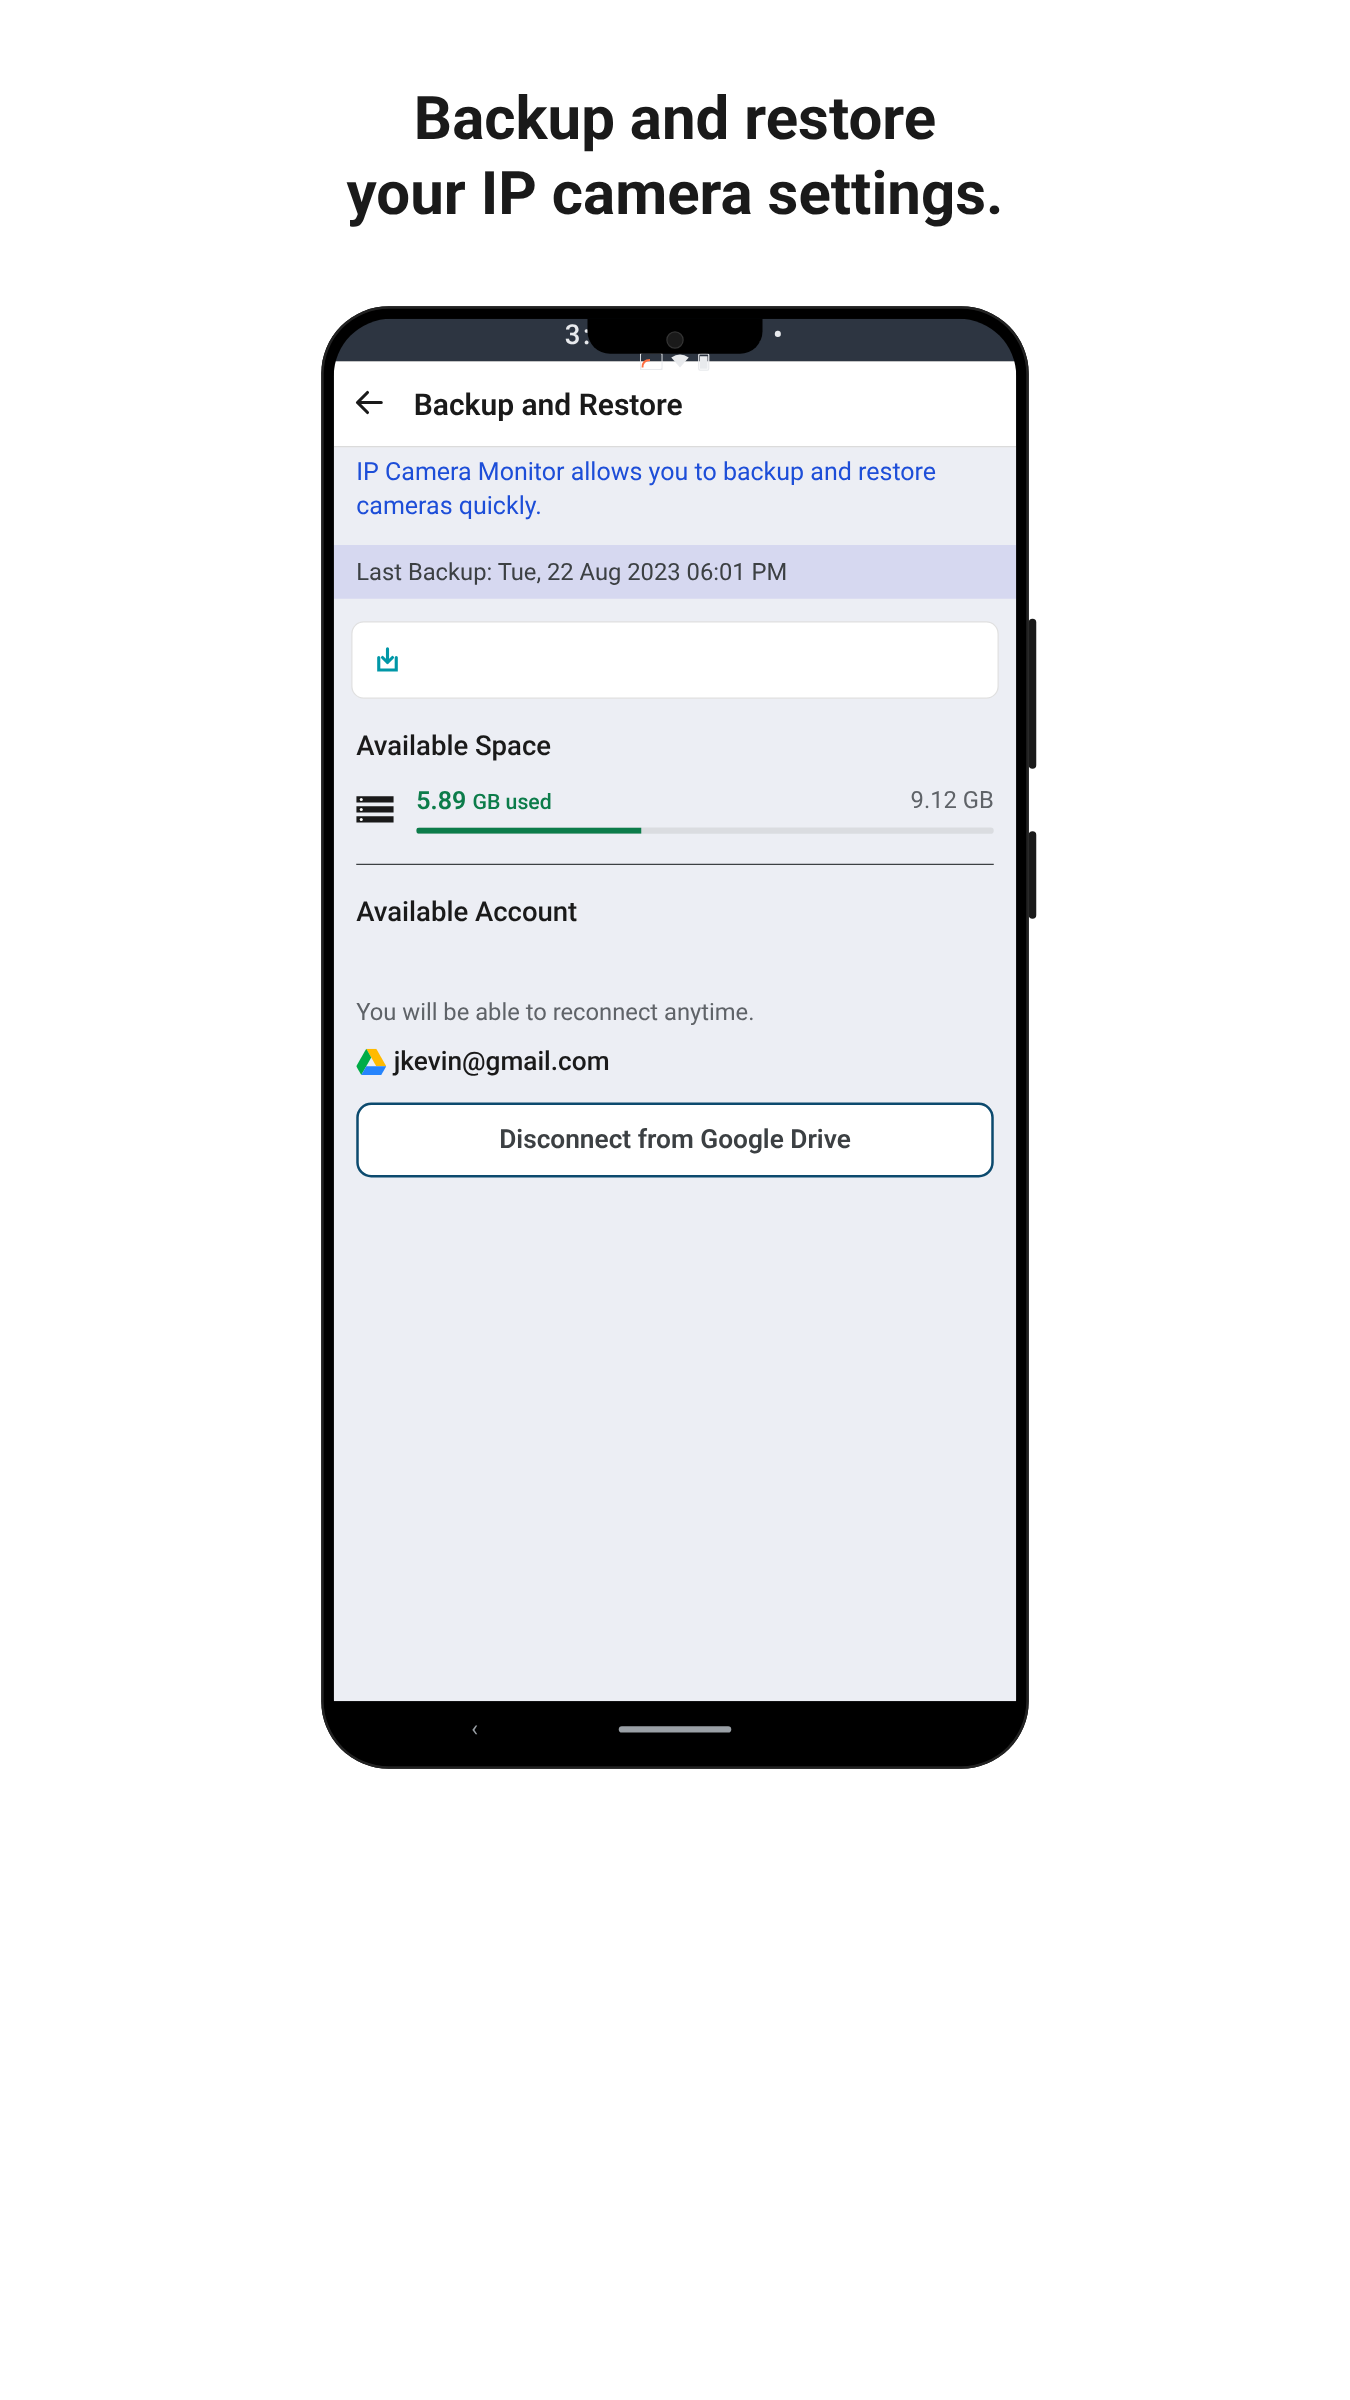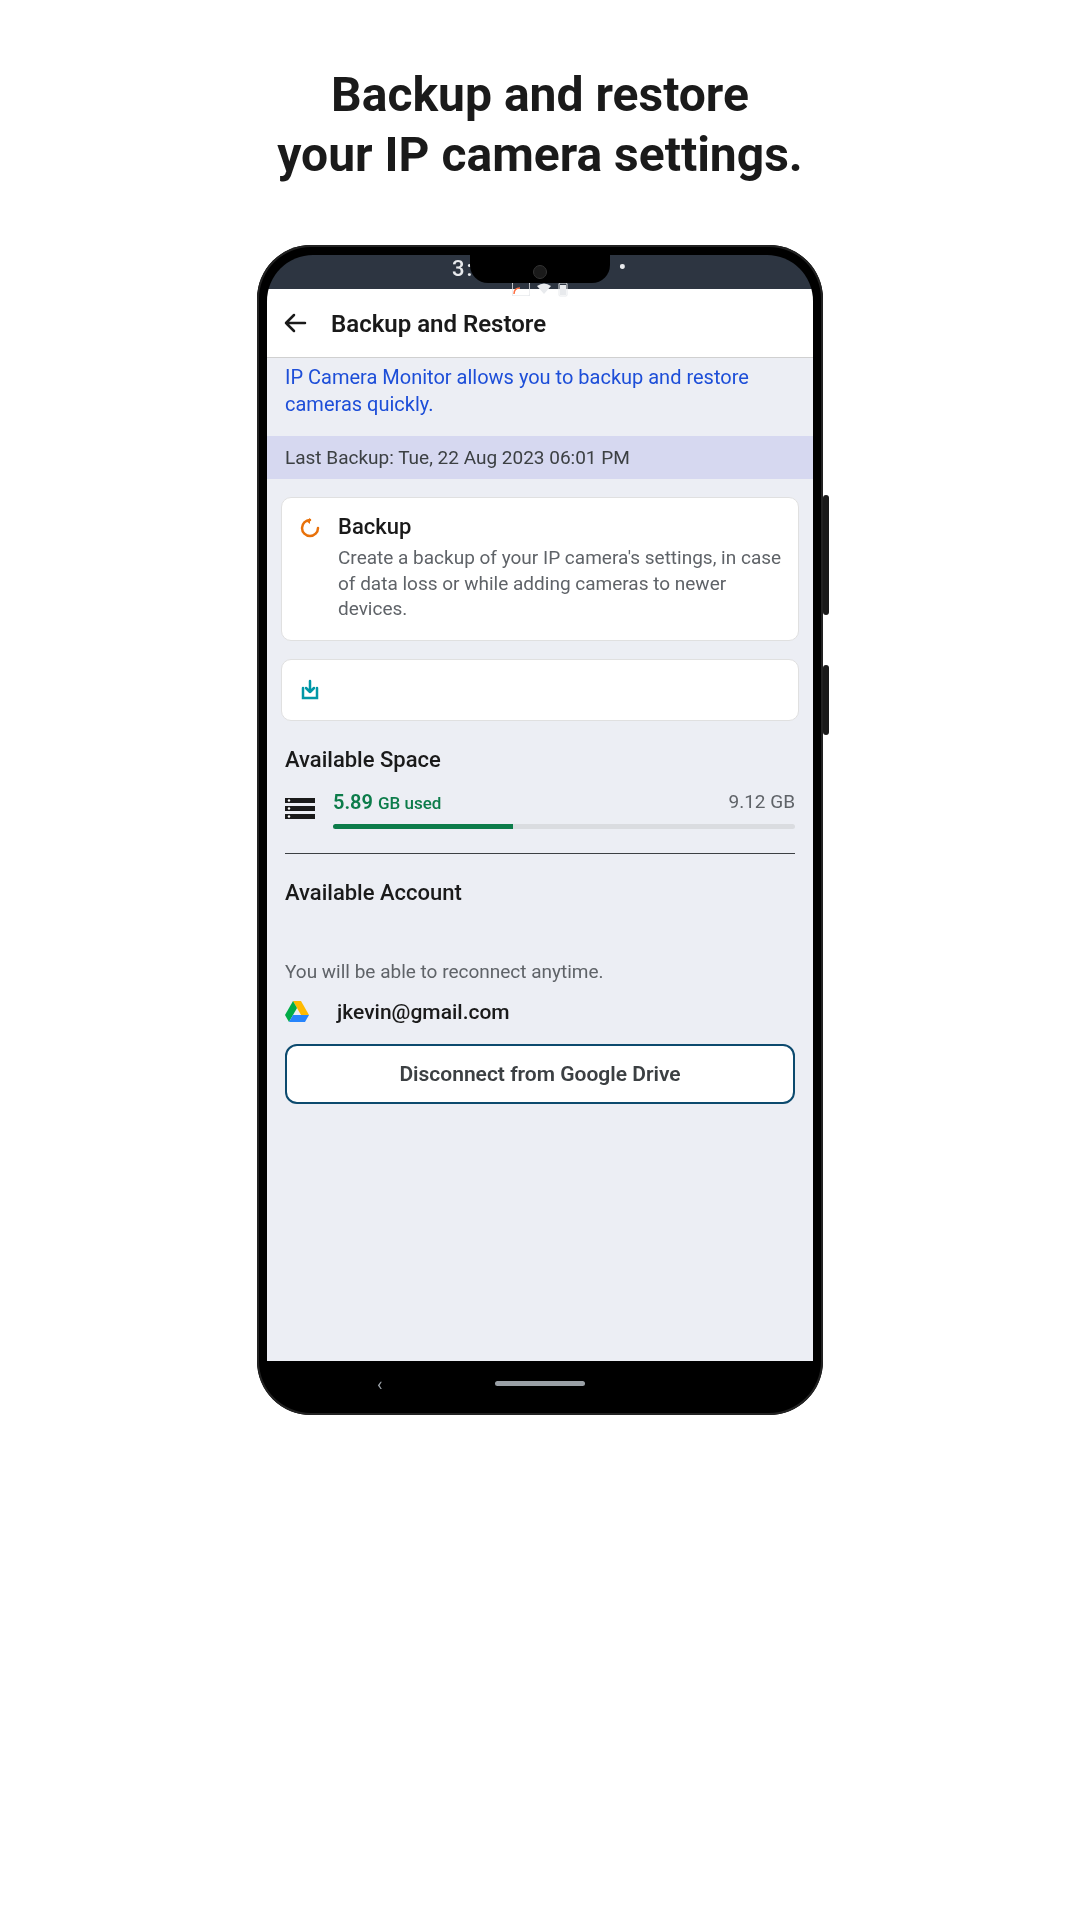--- a/index.html
+++ b/index.html
@@ -207,21 +207,21 @@
   }
   .disconnect-desc {
     font-size: 19px;
     color: #5f6368;
     line-height: 1.35;
     padding: 10px 18px 0;
   }
   .account-row {
     display: flex;
     align-items: center;
-    gap: 28px;
+    gap: 6px;
     padding: 16px 18px 0;
   }
   .drive-icon {
     width: 24px;
     height: 22px;
   }
   .account-email {
     font-size: 21px;
     color: #1a1a1a;
     font-weight: 500;
@@ -301,32 +301,20 @@
               <path d="M11 2 L3 10 L11 18 M3 10 H22" stroke="#1a1a1a" stroke-width="2.5" fill="none" stroke-linecap="round" stroke-linejoin="round"></path>
             </svg>
         </span>
         <span class="header-title">Backup and Restore</span>
       </div>
 
       <div class="content">
         <div class="intro">IP Camera Monitor allows you to backup and restore cameras quickly.</div>
         <div class="last-backup">Last Backup: Tue, 22 Aug 2023  06:01 PM</div>
 
-        <div class="card">
-          <span class="card-icon">
-            <svg width="24" height="24" viewBox="0 0 24 24">
-                <path d="M12 4 A8 8 0 1 0 20 12" fill="none" stroke="#e8710a" stroke-width="2.5" stroke-linecap="round"></path>
-                <path d="M12 2 L12 8 L8 5 Z" fill="#e8710a"></path>
-              </svg>
-          </span>
-          <div class="card-body">
-            <div class="card-title">Backup</div>
-            <div class="card-desc">Create a backup of your IP camera's settings, in case of data loss or while adding cameras to newer devices.</div>
-          </div>
-        </div>
 
         <div class="card">
           <span class="card-icon">
             <svg width="24" height="24" viewBox="0 0 24 24">
                 <path d="M5 10 V20 H19 V10" fill="none" stroke="#0097a7" stroke-width="2.5" stroke-linecap="round"></path>
                 <path d="M12 3 V14 M8 10 L12 14 L16 10" fill="none" stroke="#0097a7" stroke-width="2.5" stroke-linecap="round" stroke-linejoin="round"></path>
               </svg>
           </span>
           <div class="card-body">
           </div>

